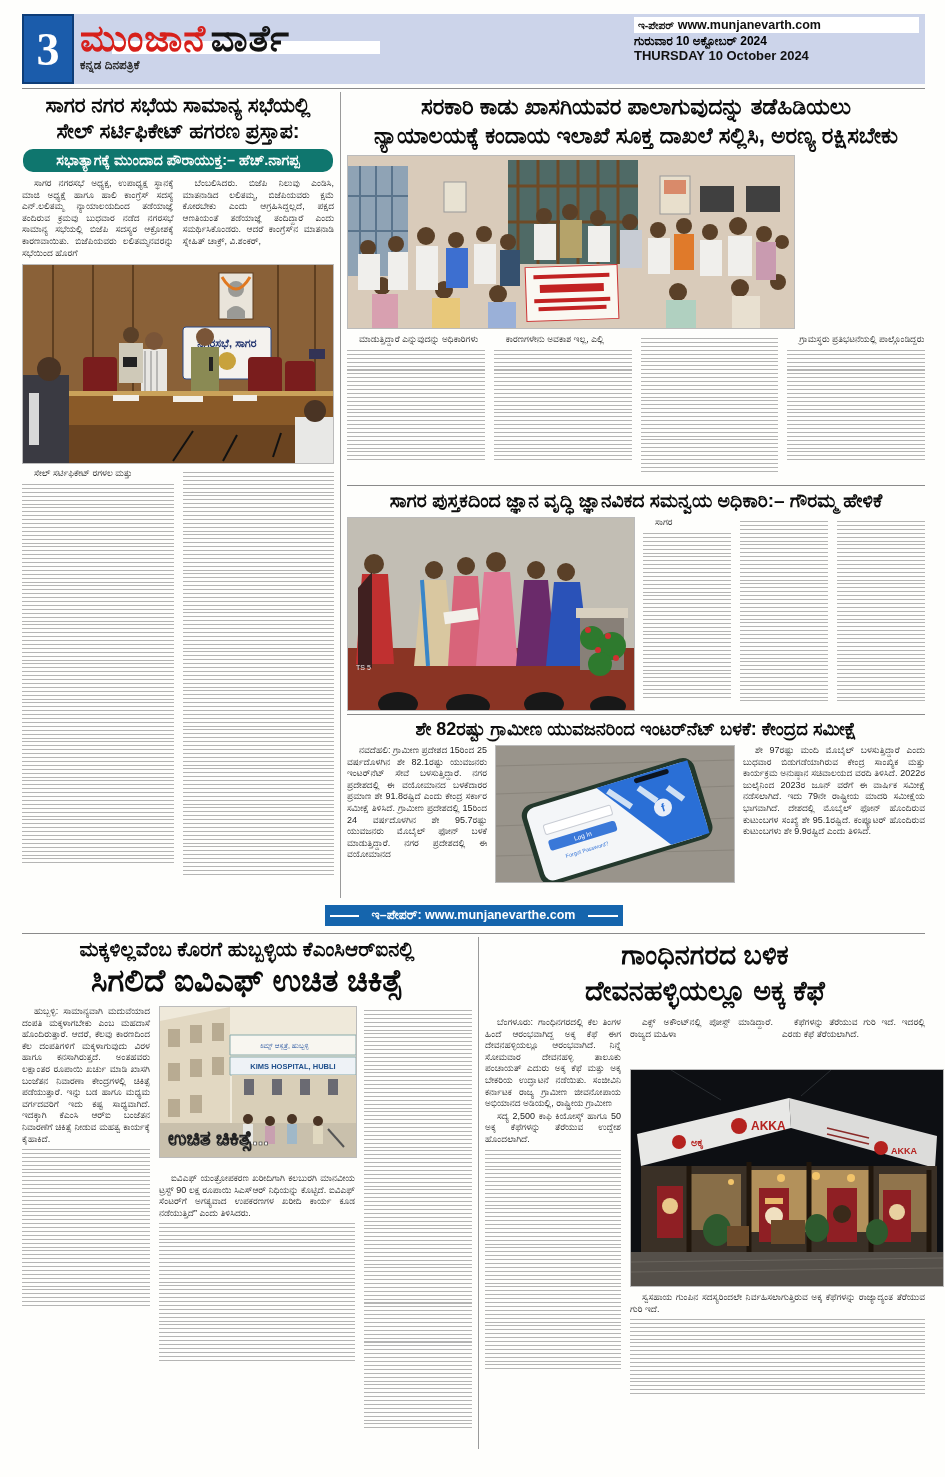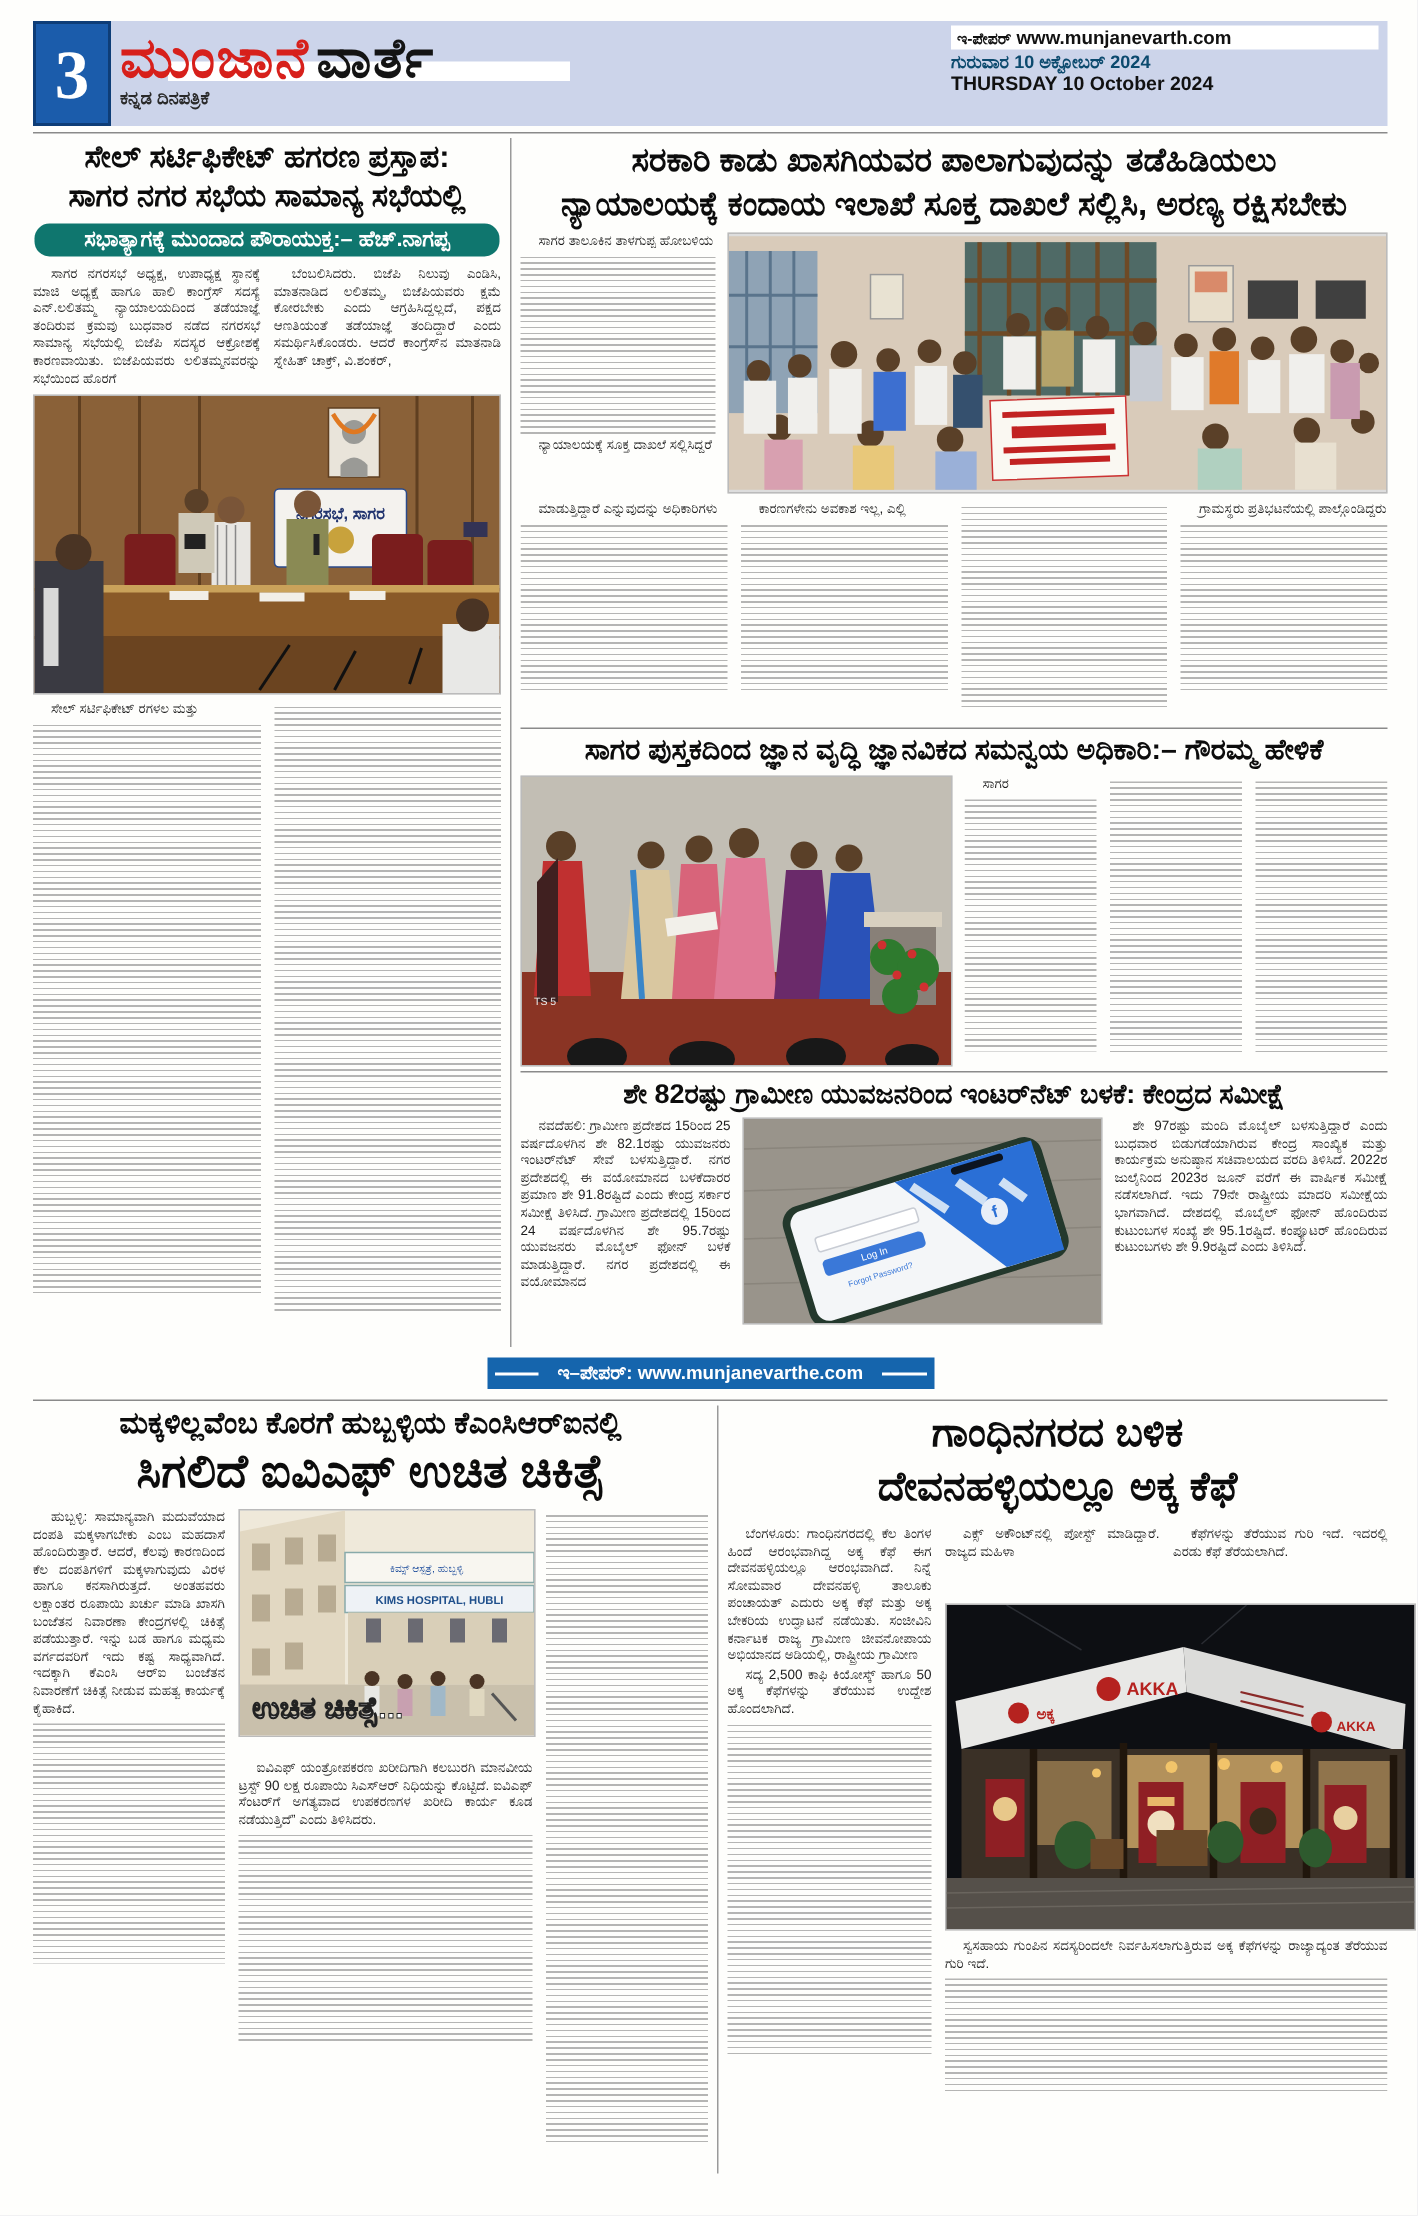--- a/index.html
+++ b/index.html
@@ -14,21 +14,21 @@
            font-family:"Liberation Serif","DejaVu Serif",serif;z-index:2;}
   .band{flex:1;background:#ccd4ea;margin-left:-6px;display:flex;align-items:center;position:relative;}
   .whitestripe{position:absolute;left:44px;top:27px;width:268px;height:13px;background:#fff;}
   .masthead{position:absolute;left:12px;right:330px;top:4px;}
   .mast-red{color:#d7201b;font-size:37px;font-weight:bold;letter-spacing:1px;}
   .mast-blk{color:#141414;font-size:37px;font-weight:bold;letter-spacing:1px;}
   .mast-sub{font-size:12px;font-weight:bold;color:#2a2a2a;margin-top:-2px;}
   .hdr-right{position:absolute;right:6px;top:3px;width:285px;}
   .epaper{background:#fff;font-weight:bold;font-size:12.5px;padding:1px 4px;color:#111;}
   .epaper .lbl{font-size:10.5px;}
-  .date-kn{font-size:12px;font-weight:bold;color:#0c4a6e;margin-top:1px;}
+  .date-kn{font-size:12px;font-weight:bold;color:#000000;margin-top:1px;}
   .date-en{font-size:13px;font-weight:bold;color:#111;}
   .hrule{height:1px;background:#8a8a8a;margin:3px 0;}
   .vrule{width:1px;background:#9a9a9a;margin:0 6px;}
 
   
   .bodytext{font-size:9px;line-height:11.6px;text-align:justify;color:#1c1c1c;}
   .bodytext p{margin:0 0 1px 0;text-indent:12px;}
   .fill{background:repeating-linear-gradient(to bottom,#474747 0,#474747 1px,transparent 1px,transparent 3.9px);
         opacity:.40;margin-top:4px;}
   .cols{display:flex;gap:9px;}
@@ -78,22 +78,22 @@
         <div class="date-kn">ಗುರುವಾರ 10 ಅಕ್ಟೋಬರ್ 2024</div>
         <div class="date-en">THURSDAY 10 October 2024</div>
       </div>
     </div>
   </div>
   <div class="hrule"></div>
 
   <div style="display:flex;height:806px;">
 
     <section style="width:312px;">
+      <div class="h-c h-left">ಸಾಗರ ನಗರ ಸಭೆಯ ಸಾಮಾನ್ಯ ಸಭೆಯಲ್ಲಿ</div>
       <div class="h-c h-left">ಸೇಲ್ ಸರ್ಟಿಫಿಕೇಟ್ ಹಗರಣ ಪ್ರಸ್ತಾಪ:</div>
-      <div class="h-c h-left">ಸಾಗರ ನಗರ ಸಭೆಯ ಸಾಮಾನ್ಯ ಸಭೆಯಲ್ಲಿ</div>
       <div class="subbar">ಸಭಾತ್ಯಾಗಕ್ಕೆ ಮುಂದಾದ ಪೌರಾಯುಕ್ತ:– ಹೆಚ್.ನಾಗಪ್ಪ</div>
 
       <div class="cols bodytext" style="height:86px;overflow:hidden;">
         <div class="col">
               <p>ಸಾಗರ ನಗರಸಭೆ ಅಧ್ಯಕ್ಷ, ಉಪಾಧ್ಯಕ್ಷ ಸ್ಥಾನಕ್ಕೆ ಮಾಜಿ ಅಧ್ಯಕ್ಷೆ ಹಾಗೂ ಹಾಲಿ ಕಾಂಗ್ರೆಸ್ ಸದಸ್ಯೆ ಎನ್.ಲಲಿತಮ್ಮ ನ್ಯಾಯಾಲಯದಿಂದ ತಡೆಯಾಜ್ಞೆ ತಂದಿರುವ ಕ್ರಮವು ಬುಧವಾರ ನಡೆದ ನಗರಸಭೆ ಸಾಮಾನ್ಯ ಸಭೆಯಲ್ಲಿ ಬಿಜೆಪಿ ಸದಸ್ಯರ ಆಕ್ರೋಶಕ್ಕೆ ಕಾರಣವಾಯಿತು. ಬಿಜೆಪಿಯವರು ಲಲಿತಮ್ಮನವರನ್ನು ಸಭೆಯಿಂದ ಹೊರಗೆ</p>
             </div>
         <div class="col">
               <p>ಬೆಂಬಲಿಸಿದರು. ಬಿಜೆಪಿ ನಿಲುವು ಎಂಡಿಸಿ, ಮಾತನಾಡಿದ ಲಲಿತಮ್ಮ, ಬಿಜೆಪಿಯವರು ಕ್ಷಮೆ ಕೋರಬೇಕು ಎಂದು ಆಗ್ರಹಿಸಿದ್ದಲ್ಲದೆ, ಪಕ್ಷದ ಆಣತಿಯಂತೆ ತಡೆಯಾಜ್ಞೆ ತಂದಿದ್ದಾರೆ ಎಂದು ಸಮರ್ಥಿಸಿಕೊಂಡರು. ಆದರೆ ಕಾಂಗ್ರೆಸ್‌ನ ಮಾತನಾಡಿ ಸ್ನೇಹಿತ್ ಚಾಕ್ರ್, ವಿ.ಶಂಕರ್,</p>
             </div>
       </div>
@@ -169,25 +169,20 @@
     </section>
 
     <div class="vrule"></div>
 
     <div style="flex:1;min-width:0;">
 
       <section>
         <div class="h-c h-forest">ಸರಕಾರಿ ಕಾಡು ಖಾಸಗಿಯವರ ಪಾಲಾಗುವುದನ್ನು ತಡೆಹಿಡಿಯಲು</div>
         <div class="h-c h-forest">ನ್ಯಾಯಾಲಯಕ್ಕೆ ಕಂದಾಯ ಇಲಾಖೆ ಸೂಕ್ತ ದಾಖಲೆ ಸಲ್ಲಿಸಿ, ಅರಣ್ಯ ರಕ್ಷಿಸಬೇಕು</div>
         <div style="display:flex;gap:8px;margin-top:5px;">
-          <div class="bodytext" style="width:132px;">
-            <p>ಸಾಗರ ತಾಲೂಕಿನ ತಾಳಗುಪ್ಪ ಹೋಬಳಿಯ</p>
-            <div class="fill" style="height:120px;"></div>
-            <p>ನ್ಯಾಯಾಲಯಕ್ಕೆ ಸೂಕ್ತ ದಾಖಲೆ ಸಲ್ಲಿಸಿದ್ದರೆ</p>
-          </div>
 
           <svg class="photo" width="446" height="172" viewBox="0 0 446 172">
             <rect width="446" height="172" fill="#d9cbba"></rect>
             <rect x="0" y="10" width="60" height="110" fill="#8fa3b5"></rect>
             <g stroke="#5a748c" stroke-width="2">
                   <line x1="12" y1="10" x2="12" y2="120"></line>
                   <line x1="28" y1="10" x2="28" y2="120"></line>
                   <line x1="44" y1="10" x2="44" y2="120"></line>
                   <line x1="0" y1="40" x2="60" y2="40"></line>
                   <line x1="0" y1="75" x2="60" y2="75"></line>

